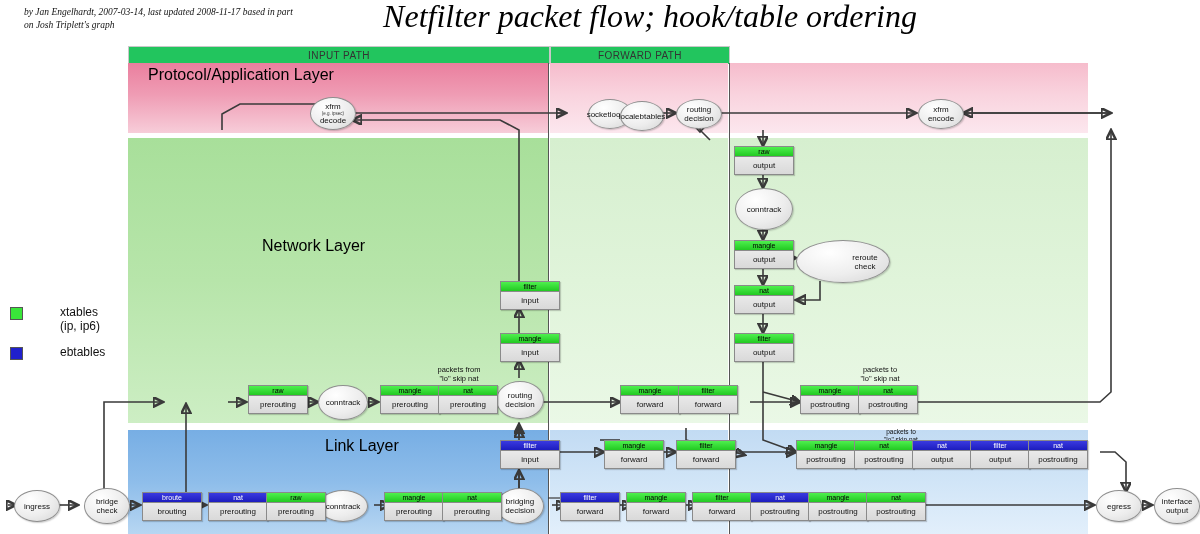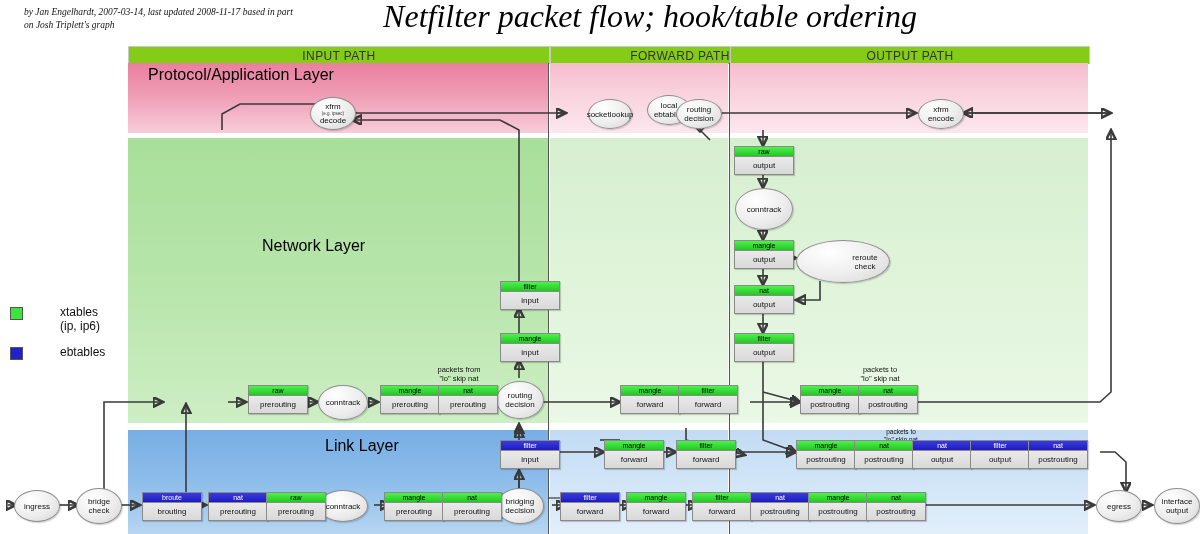--- a/index.html
+++ b/index.html
@@ -10,23 +10,23 @@
 
   
   .byline{position:absolute;left:24px;top:6px;width:280px;
           font-family:"Liberation Serif",serif;font-style:italic;
           font-size:9.5px;line-height:12.5px;color:#111;}
   .maintitle{position:absolute;left:300px;top:-2px;width:700px;text-align:center;
              font-family:"Liberation Serif",serif;font-style:italic;
              font-size:32px;color:#000;letter-spacing:0px;white-space:nowrap;}
 
   
-  .pathhdr{position:absolute;height:17px;background:#84cc16;
+  .pathhdr{position:absolute;height:17px;background:#22c55e;
            border:1px solid #c8c8c8;border-bottom:none;
-           font-size:12px;color:#333;letter-spacing:.4px;
+           font-size:10px;color:#333;letter-spacing:.4px;
            display:flex;align-items:center;justify-content:center;}
 
   
   .band{position:absolute;}
   .app-band{background:linear-gradient(to bottom,#ea7f9e 0%,#ef9cb4 45%,#f7cdd9 100%);}
   .app-band.lite{background:linear-gradient(to bottom,#f6bccc 0%,#f9d3de 45%,#fce7ee 100%);}
   .net-band{background:linear-gradient(to bottom,#a8df9a 0%,#b7e5aa 50%,#cdeec4 100%);}
   .net-band.lite{background:linear-gradient(to bottom,#d6efcf 0%,#e0f4da 50%,#eaf8e6 100%);}
   .link-band{background:linear-gradient(to bottom,#77aee4 0%,#8ebdea 50%,#b7d6f2 100%);}
   .link-band.lite{background:linear-gradient(to bottom,#c2dbf3 0%,#d1e5f7 50%,#e2effb 100%);}
@@ -73,25 +73,22 @@
 
 <div id="stage">
 
   <div class="byline">by Jan Engelhardt, 2007-03-14, last updated 2008-11-17
 based in part on Josh Triplett's graph</div>
   <div class="maintitle">Netfilter packet flow; hook/table ordering</div>
 
   <div class="pathhdr" style="left:128px;top:46px;width:420px;">
     <span>INPUT PATH</span>
   </div>
-  <div class="pathhdr" style="left:550px;top:46px;width:178px;padding-left:40px;">
+  <div class="pathhdr" style="left:550px;top:46px;width:178px;">
     <span>FORWARD PATH</span>
-  </div>
-  <div class="pathhdr" style="left:730px;top:46px;width:358px;">
-    <span>OUTPUT PATH</span>
   </div>
 
   <div class="band app-band" style="left:128px;top:63px;width:420px;height:70px;"></div>
   <div class="band app-band lite" style="left:550px;top:63px;width:178px;height:70px;"></div>
   <div class="band app-band lite" style="left:730px;top:63px;width:358px;height:70px;"></div>
   <div class="title" style="position:absolute;left:148px;top:66px;">Protocol/Application Layer</div>
 
   <div class="band net-band" style="left:128px;top:138px;width:420px;height:285px;"></div>
   <div class="band net-band lite" style="left:550px;top:138px;width:178px;height:285px;"></div>
   <div class="band net-band lite" style="left:730px;top:138px;width:358px;height:285px;"></div>
@@ -208,21 +205,21 @@
     <span>xfrm</span>
     <span class="sub">(e.g. ipsec)</span>
     <span>decode</span>
   </div>
 
   <div class="enode" style="left:588px;top:99px;width:42px;height:28px;">
     <span>socket</span>
     <span>lookup</span>
   </div>
 
-  <div class="enode" style="left:620px;top:95px;width:42px;height:28px;flex-direction:column;margin-left:27px;">
+  <div class="enode" style="left:620px;top:101px;width:42px;height:28px;flex-direction:row;">
     <span>local</span>
     <span>ebtables</span>
   </div>
 
   <div class="enode" style="left:676px;top:99px;width:44px;height:28px;flex-direction:column;">
     <span>routing</span>
     <span>decision</span>
   </div>
 
   <div class="enode" style="left:918px;top:99px;width:44px;height:28px;flex-direction:column;">
@@ -254,21 +251,21 @@
 
   <div class="enode" style="left:496px;top:488px;width:46px;height:34px;flex-direction:column;">
     <span>bridging</span>
     <span>decision</span>
   </div>
 
   <div class="enode" style="left:14px;top:490px;width:44px;height:30px;">
     <span>ingress</span>
   </div>
 
-  <div class="enode" style="left:76px;top:488px;width:44px;height:34px;flex-direction:column;">
+  <div class="enode" style="left:84px;top:488px;width:44px;height:34px;flex-direction:column;">
     <span>bridge</span>
     <span>check</span>
   </div>
 
   <div class="enode" style="left:1096px;top:490px;width:44px;height:30px;">
     <span>egress</span>
   </div>
 
   <div class="enode" style="left:1154px;top:488px;width:44px;height:34px;flex-direction:column;">
     <span>interface</span>

